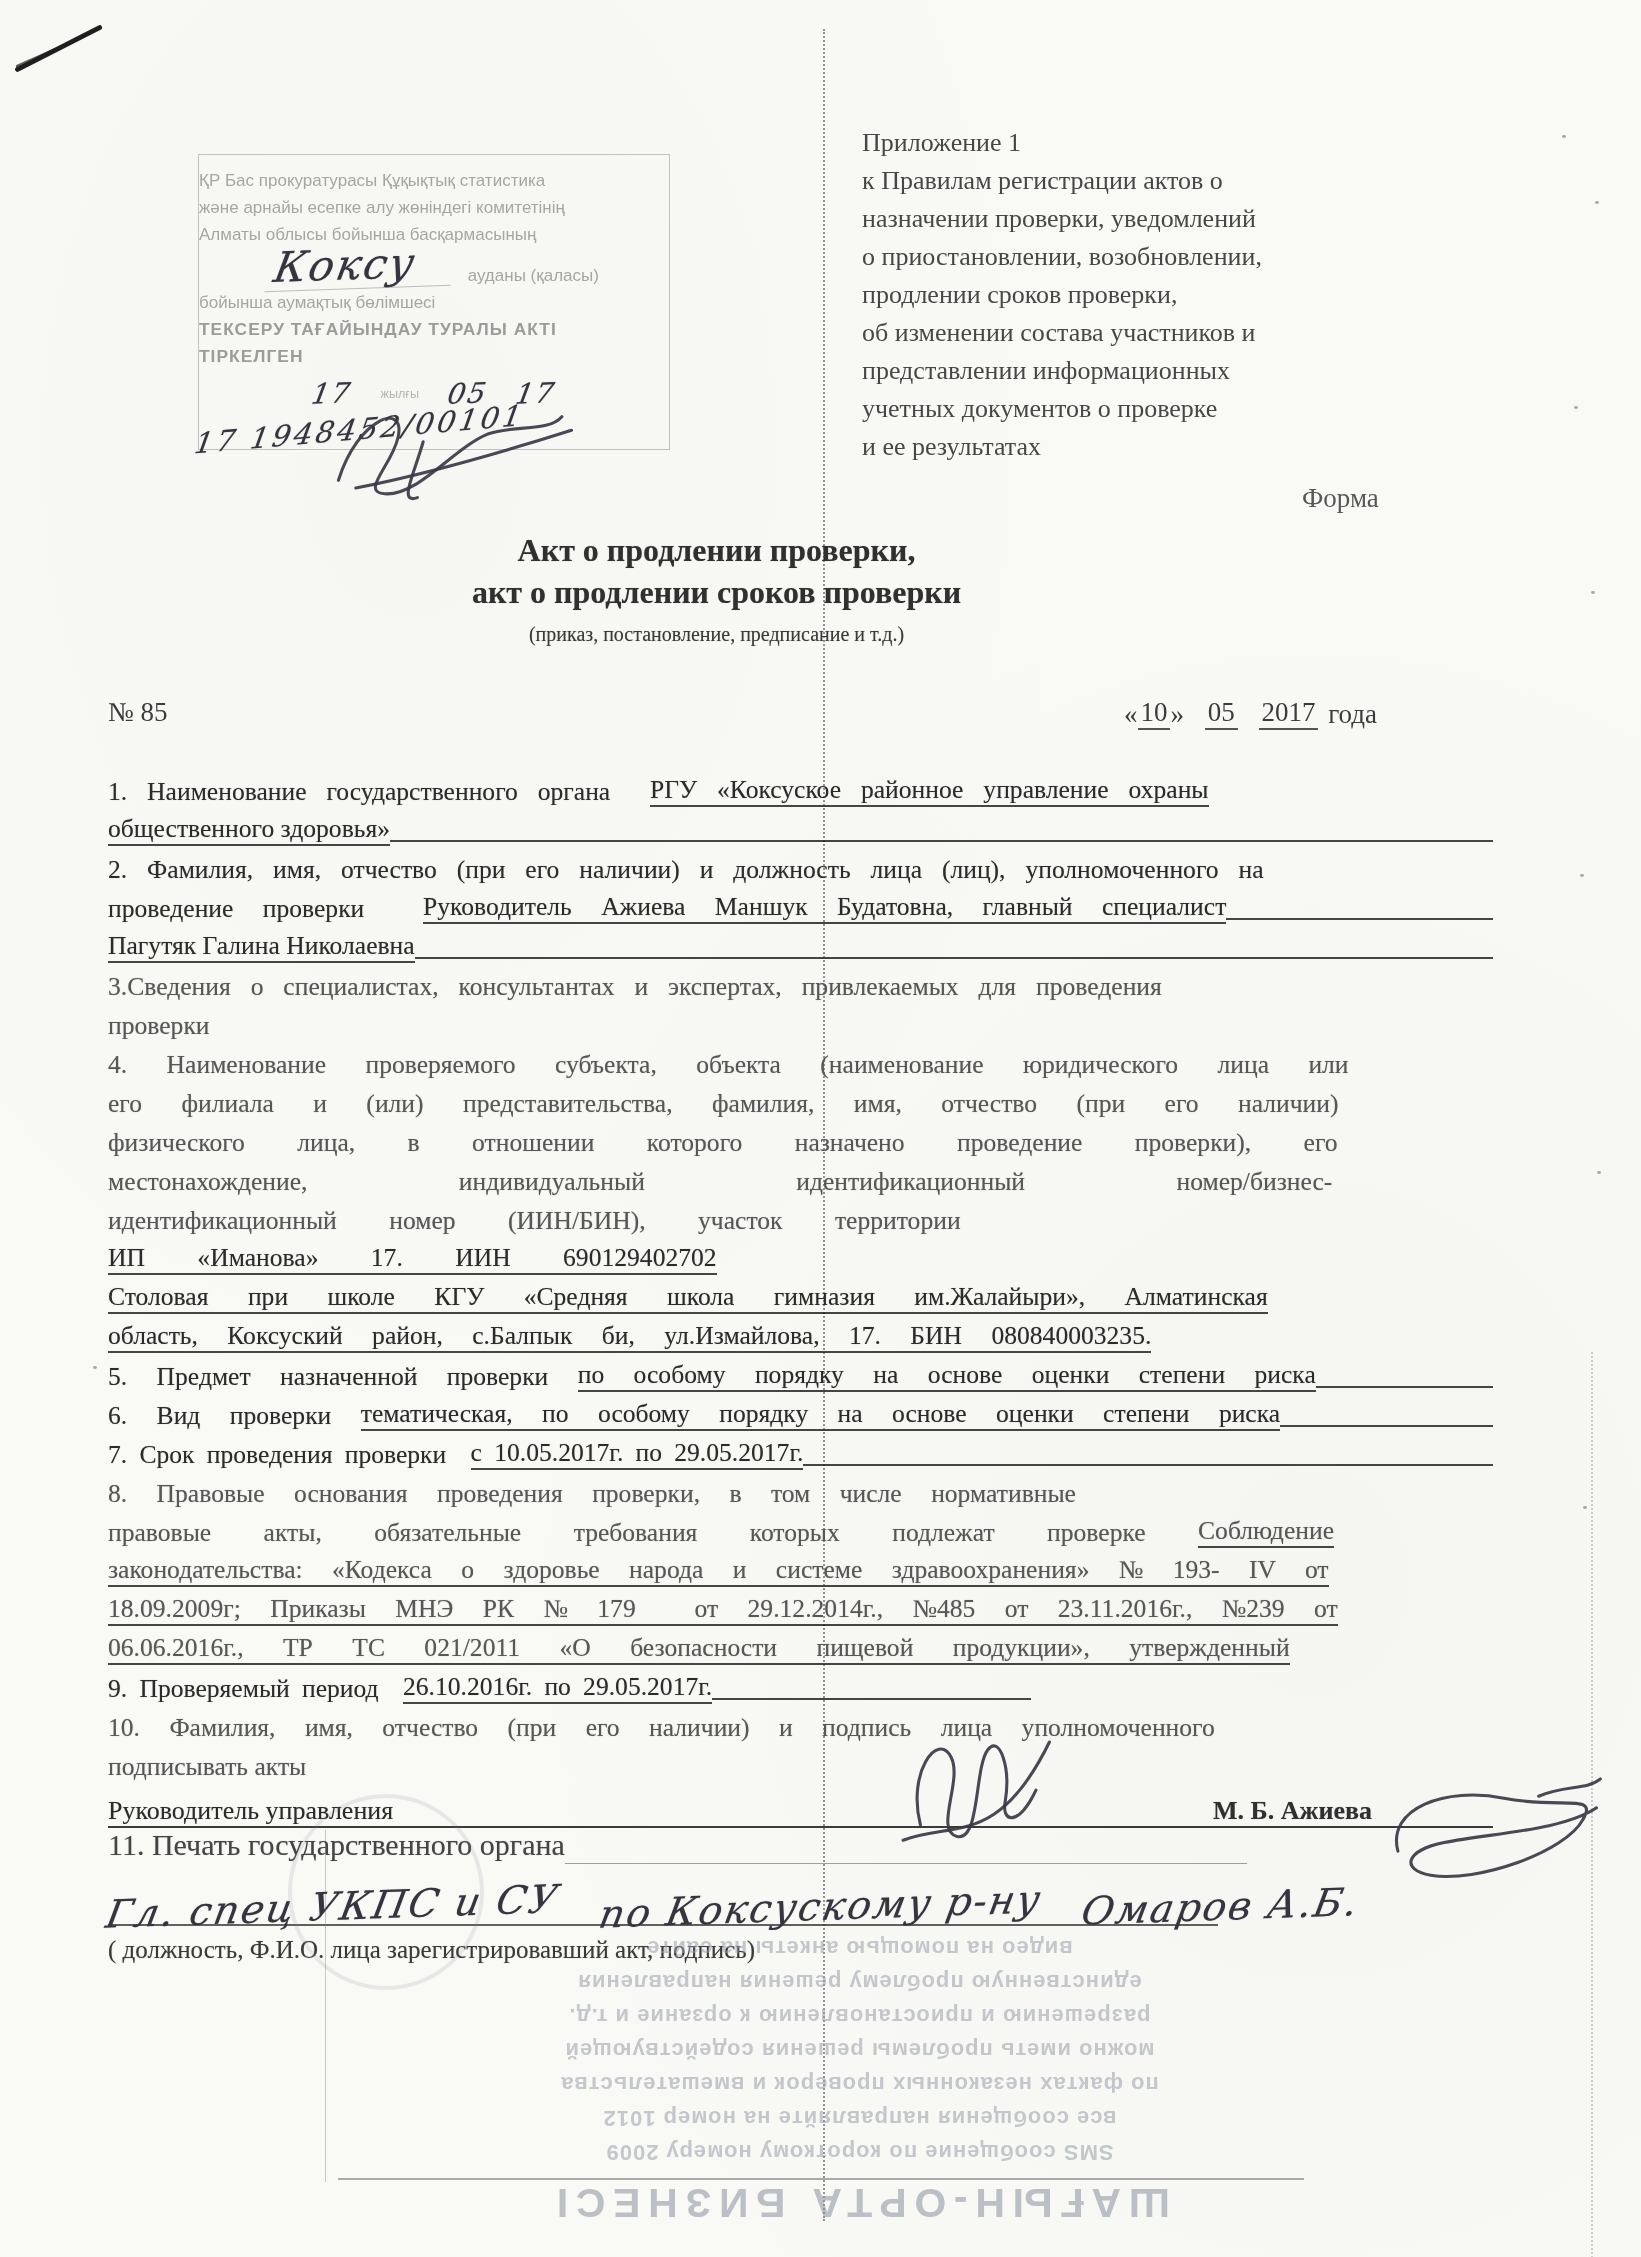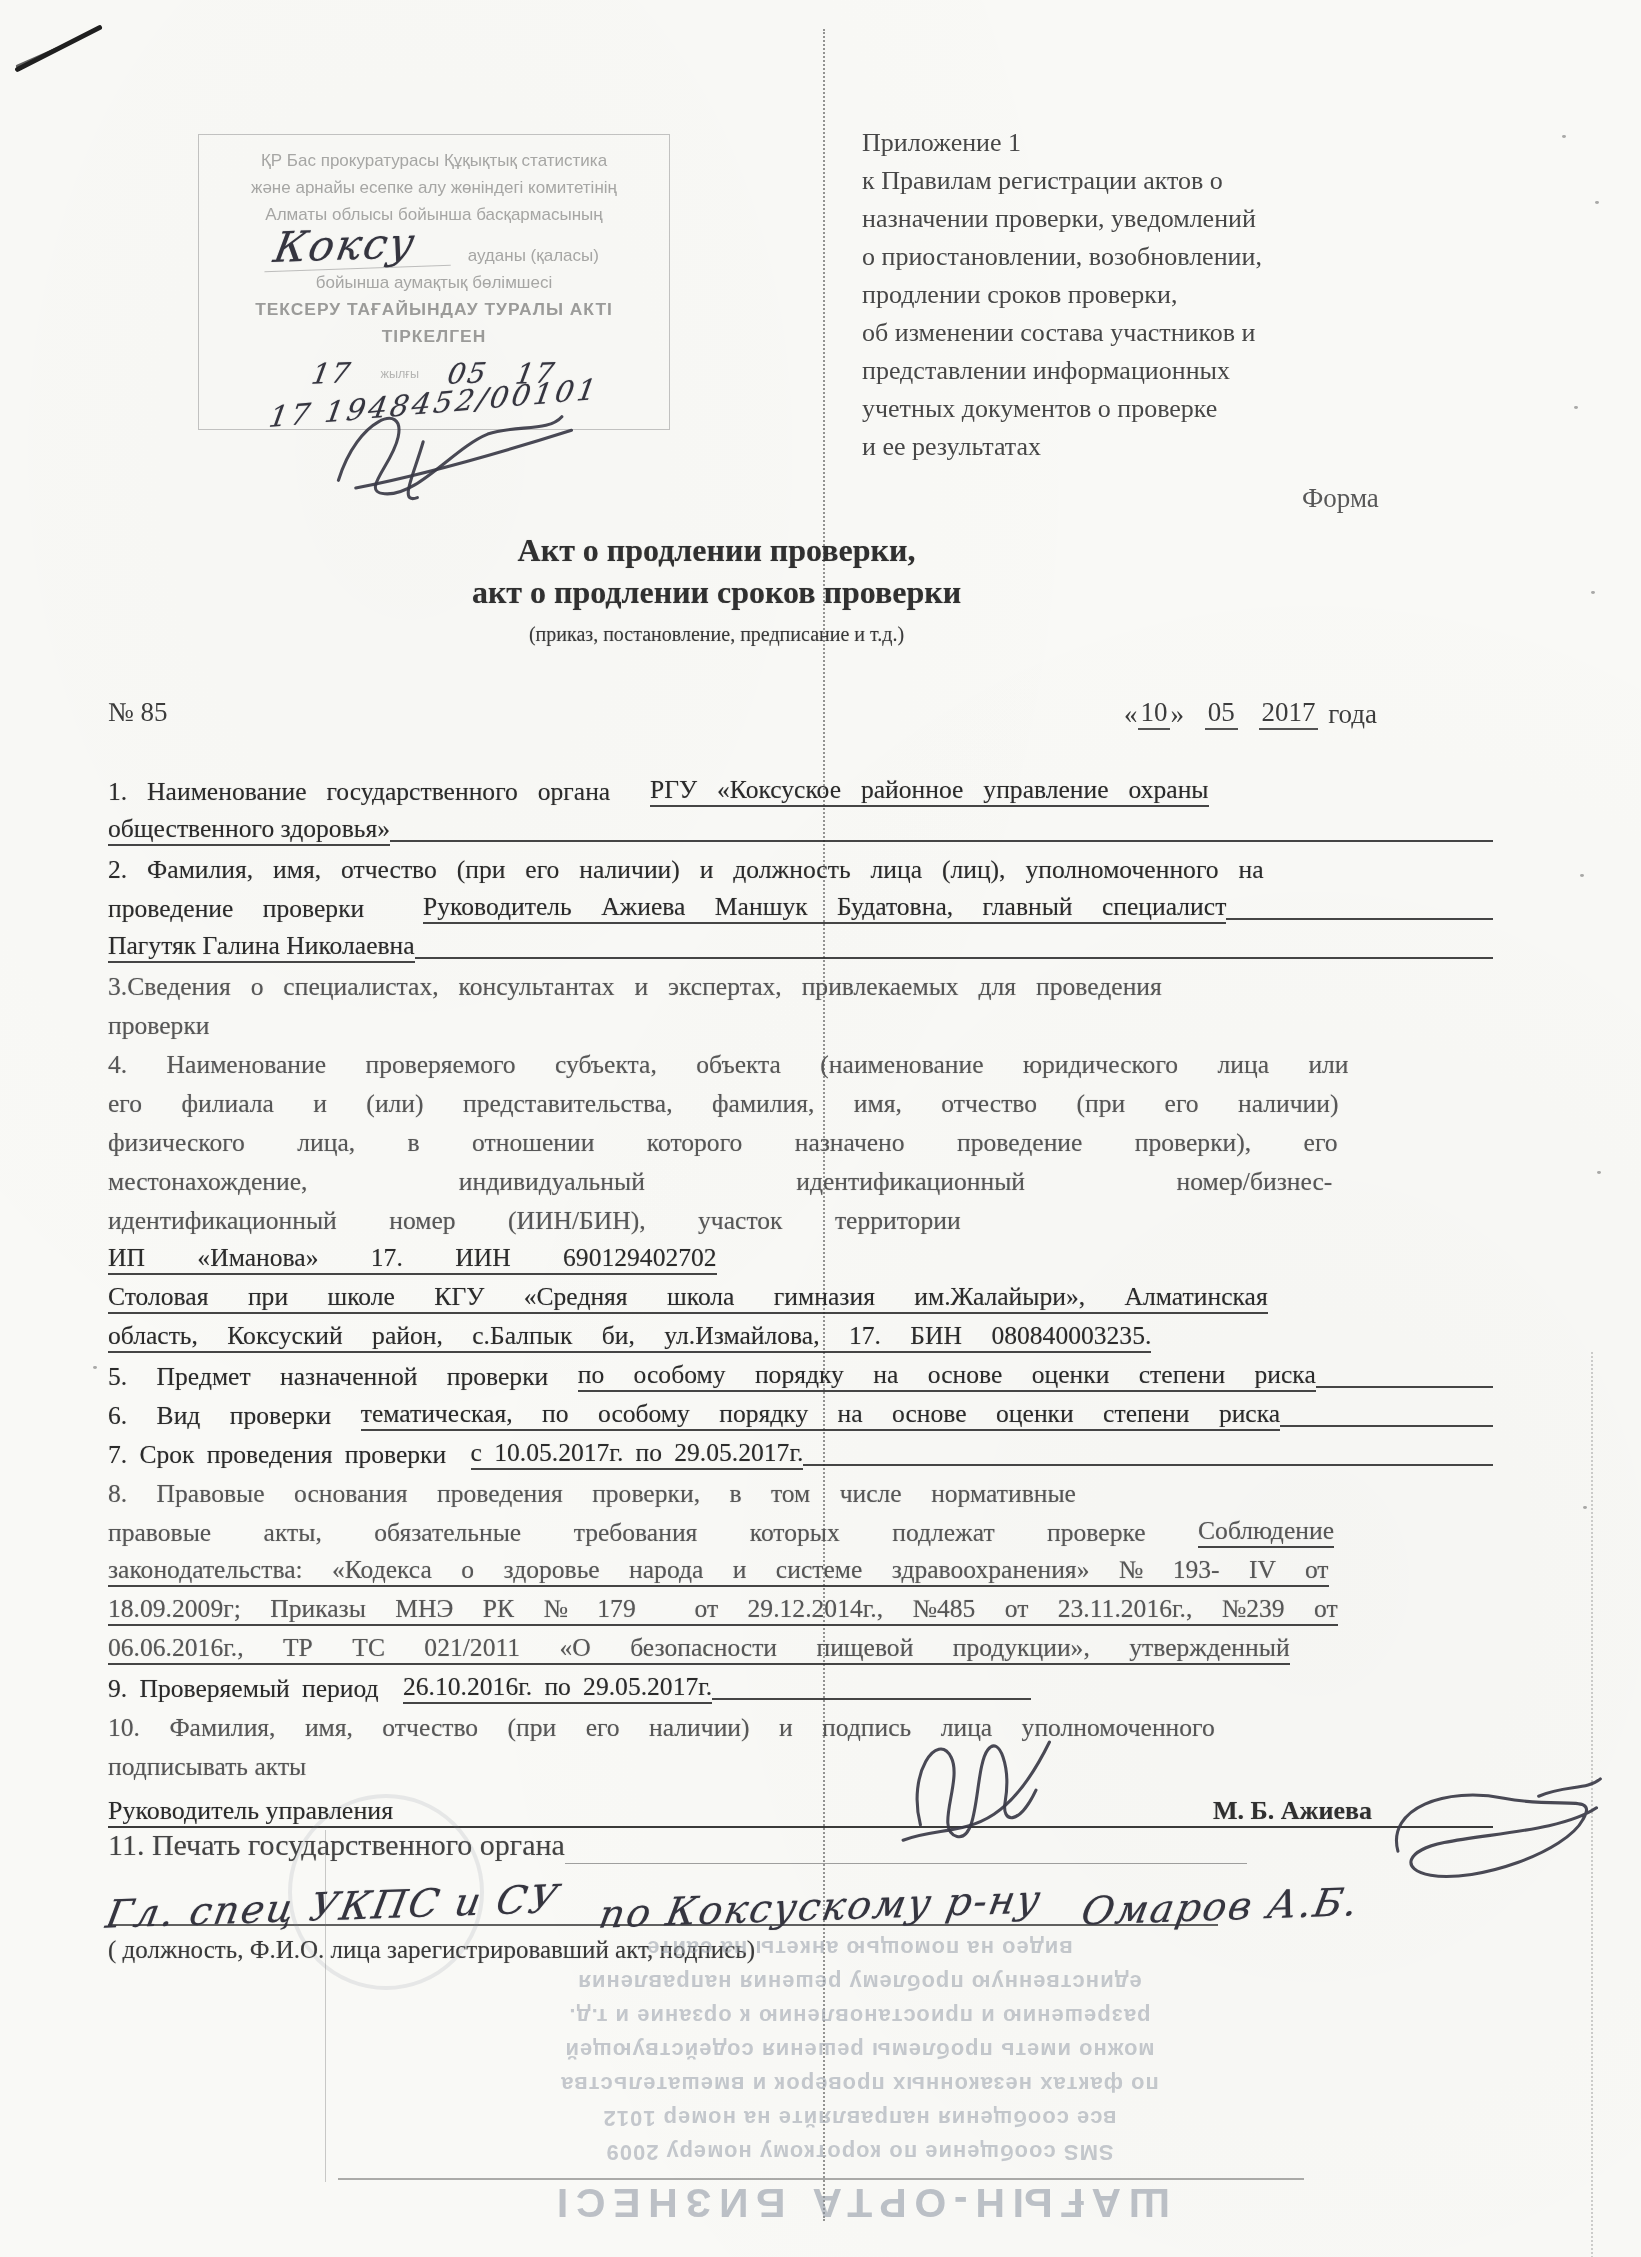--- a/index.html
+++ b/index.html
@@ -9,22 +9,22 @@
         font-family:"Liberation Serif",serif;color:#2b2b2b;}
   .ink{text-shadow:0 0 1px rgba(40,40,40,.35);}
 
   
   #fold-line{position:absolute;left:823px;top:29px;height:2192px;border-left:2.9px dotted rgba(45,45,45,.5);}
   #edge-dots{position:absolute;left:1591px;top:1352px;height:906px;border-left:2.9px dotted rgba(90,90,90,.28);}
   .pen{position:absolute;background:#1f1f1f;border-radius:2.9px;}
   .speck{position:absolute;width:3.9px;height:2.9px;background:rgba(70,70,70,.45);border-radius:50%;}
 
   
-  #stamp-box{position:absolute;left:198px;top:134px;width:470px;height:282px;border:1.9px solid rgba(150,150,150,.55);
-             padding-top:11.6px;text-align:center;font-family:"Liberation Sans",sans-serif;
+  #stamp-box{position:absolute;left:198px;top:154px;width:470px;height:282px;border:1.9px solid rgba(150,150,150,.55);
+             padding-top:11.6px;text-align:left;font-family:"Liberation Sans",sans-serif;
              color:#a6a6a4;font-size:17px;line-height:27px;}
   .stamp-act{font-weight:bold;color:#9b9b99;letter-spacing:1px;font-size:17.4px;line-height:25px;margin-top:1.9px;}
   .district-row{display:flex;align-items:flex-end;justify-content:center;gap:13.5px;margin:-3.9px 0 0 0;}
   .hand{font-family:"DejaVu Serif",serif;font-style:italic;color:#35353f;letter-spacing:1.9px;
         transform:skewX(-12deg) rotate(-2deg);text-shadow:0 0 1px rgba(40,40,60,.4);}
   .hand-district{font-size:42px;line-height:42px;border-bottom:1.9px solid rgba(150,150,150,.6);padding:0 39px 1.9px 5.8px;}
   .stamp-daterow{display:flex;justify-content:center;align-items:flex-end;gap:29px;margin-top:9.7px;}
   .hand-md{font-size:28px;line-height:29px;}
   .stamp-tiny{font-size:12.6px;color:#b5b5b3;}
   .hand-number{font-size:29px;line-height:31px;transform:skewX(-14deg) rotate(-5deg);letter-spacing:2.9px;}

